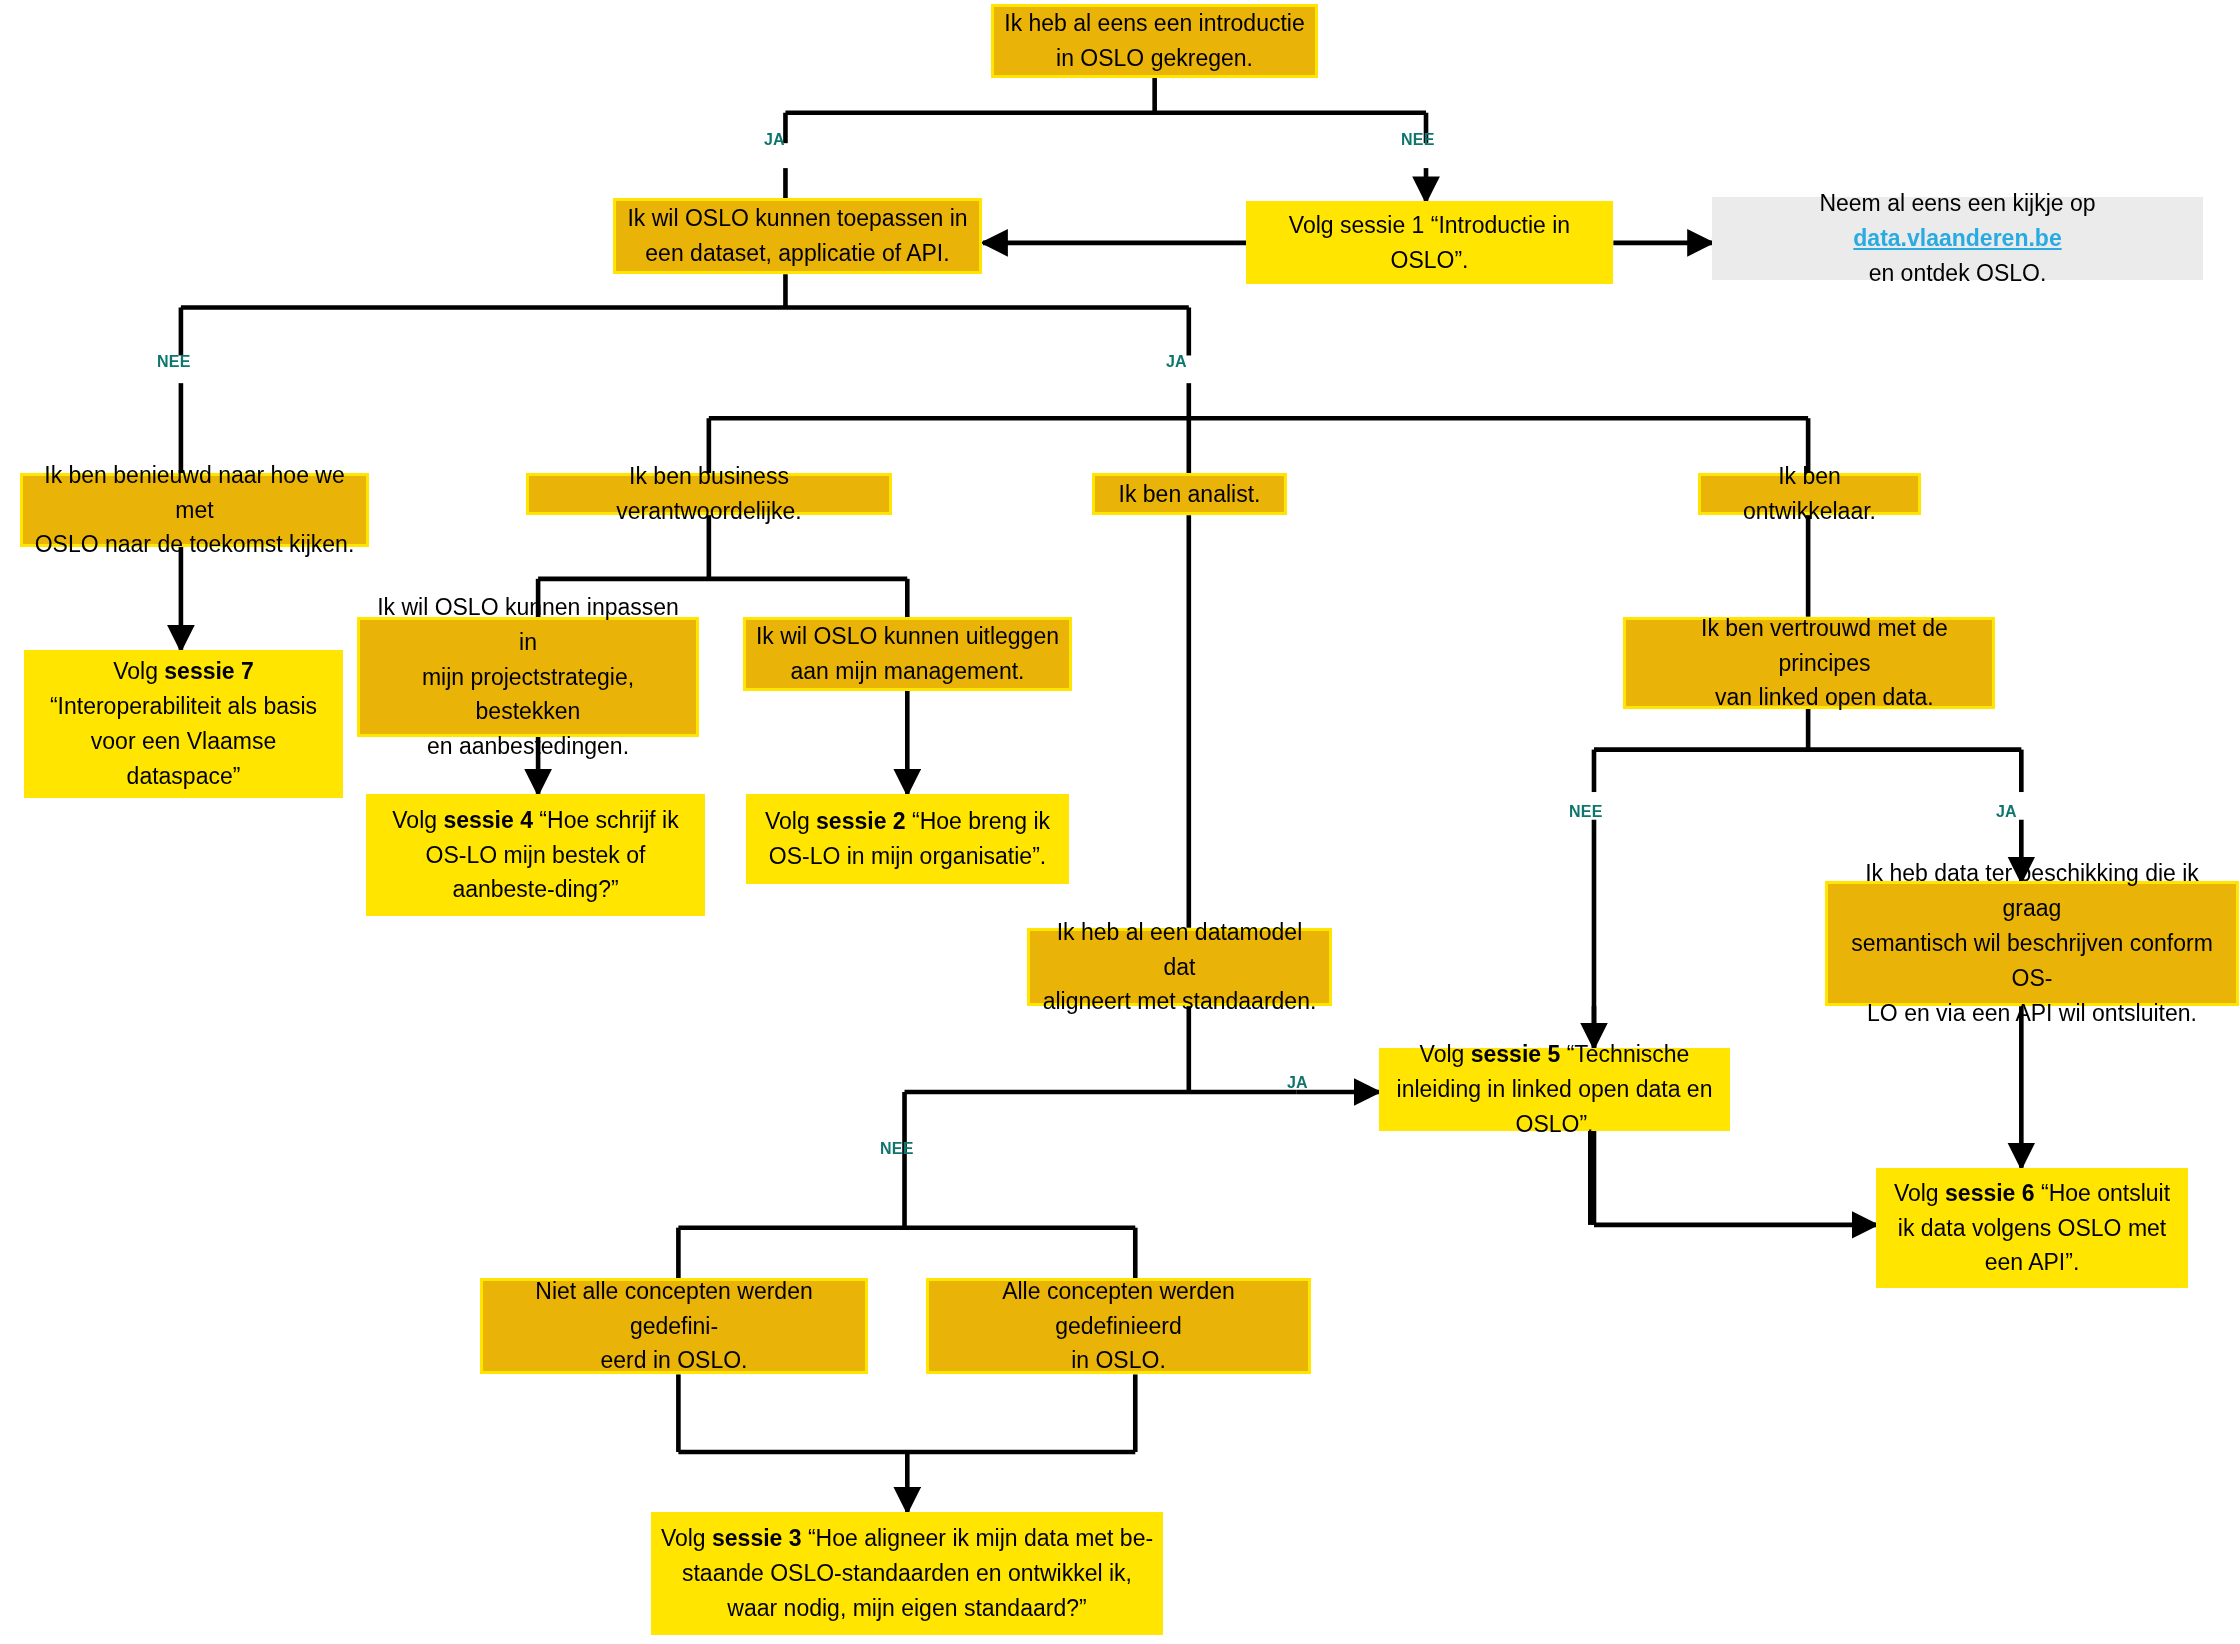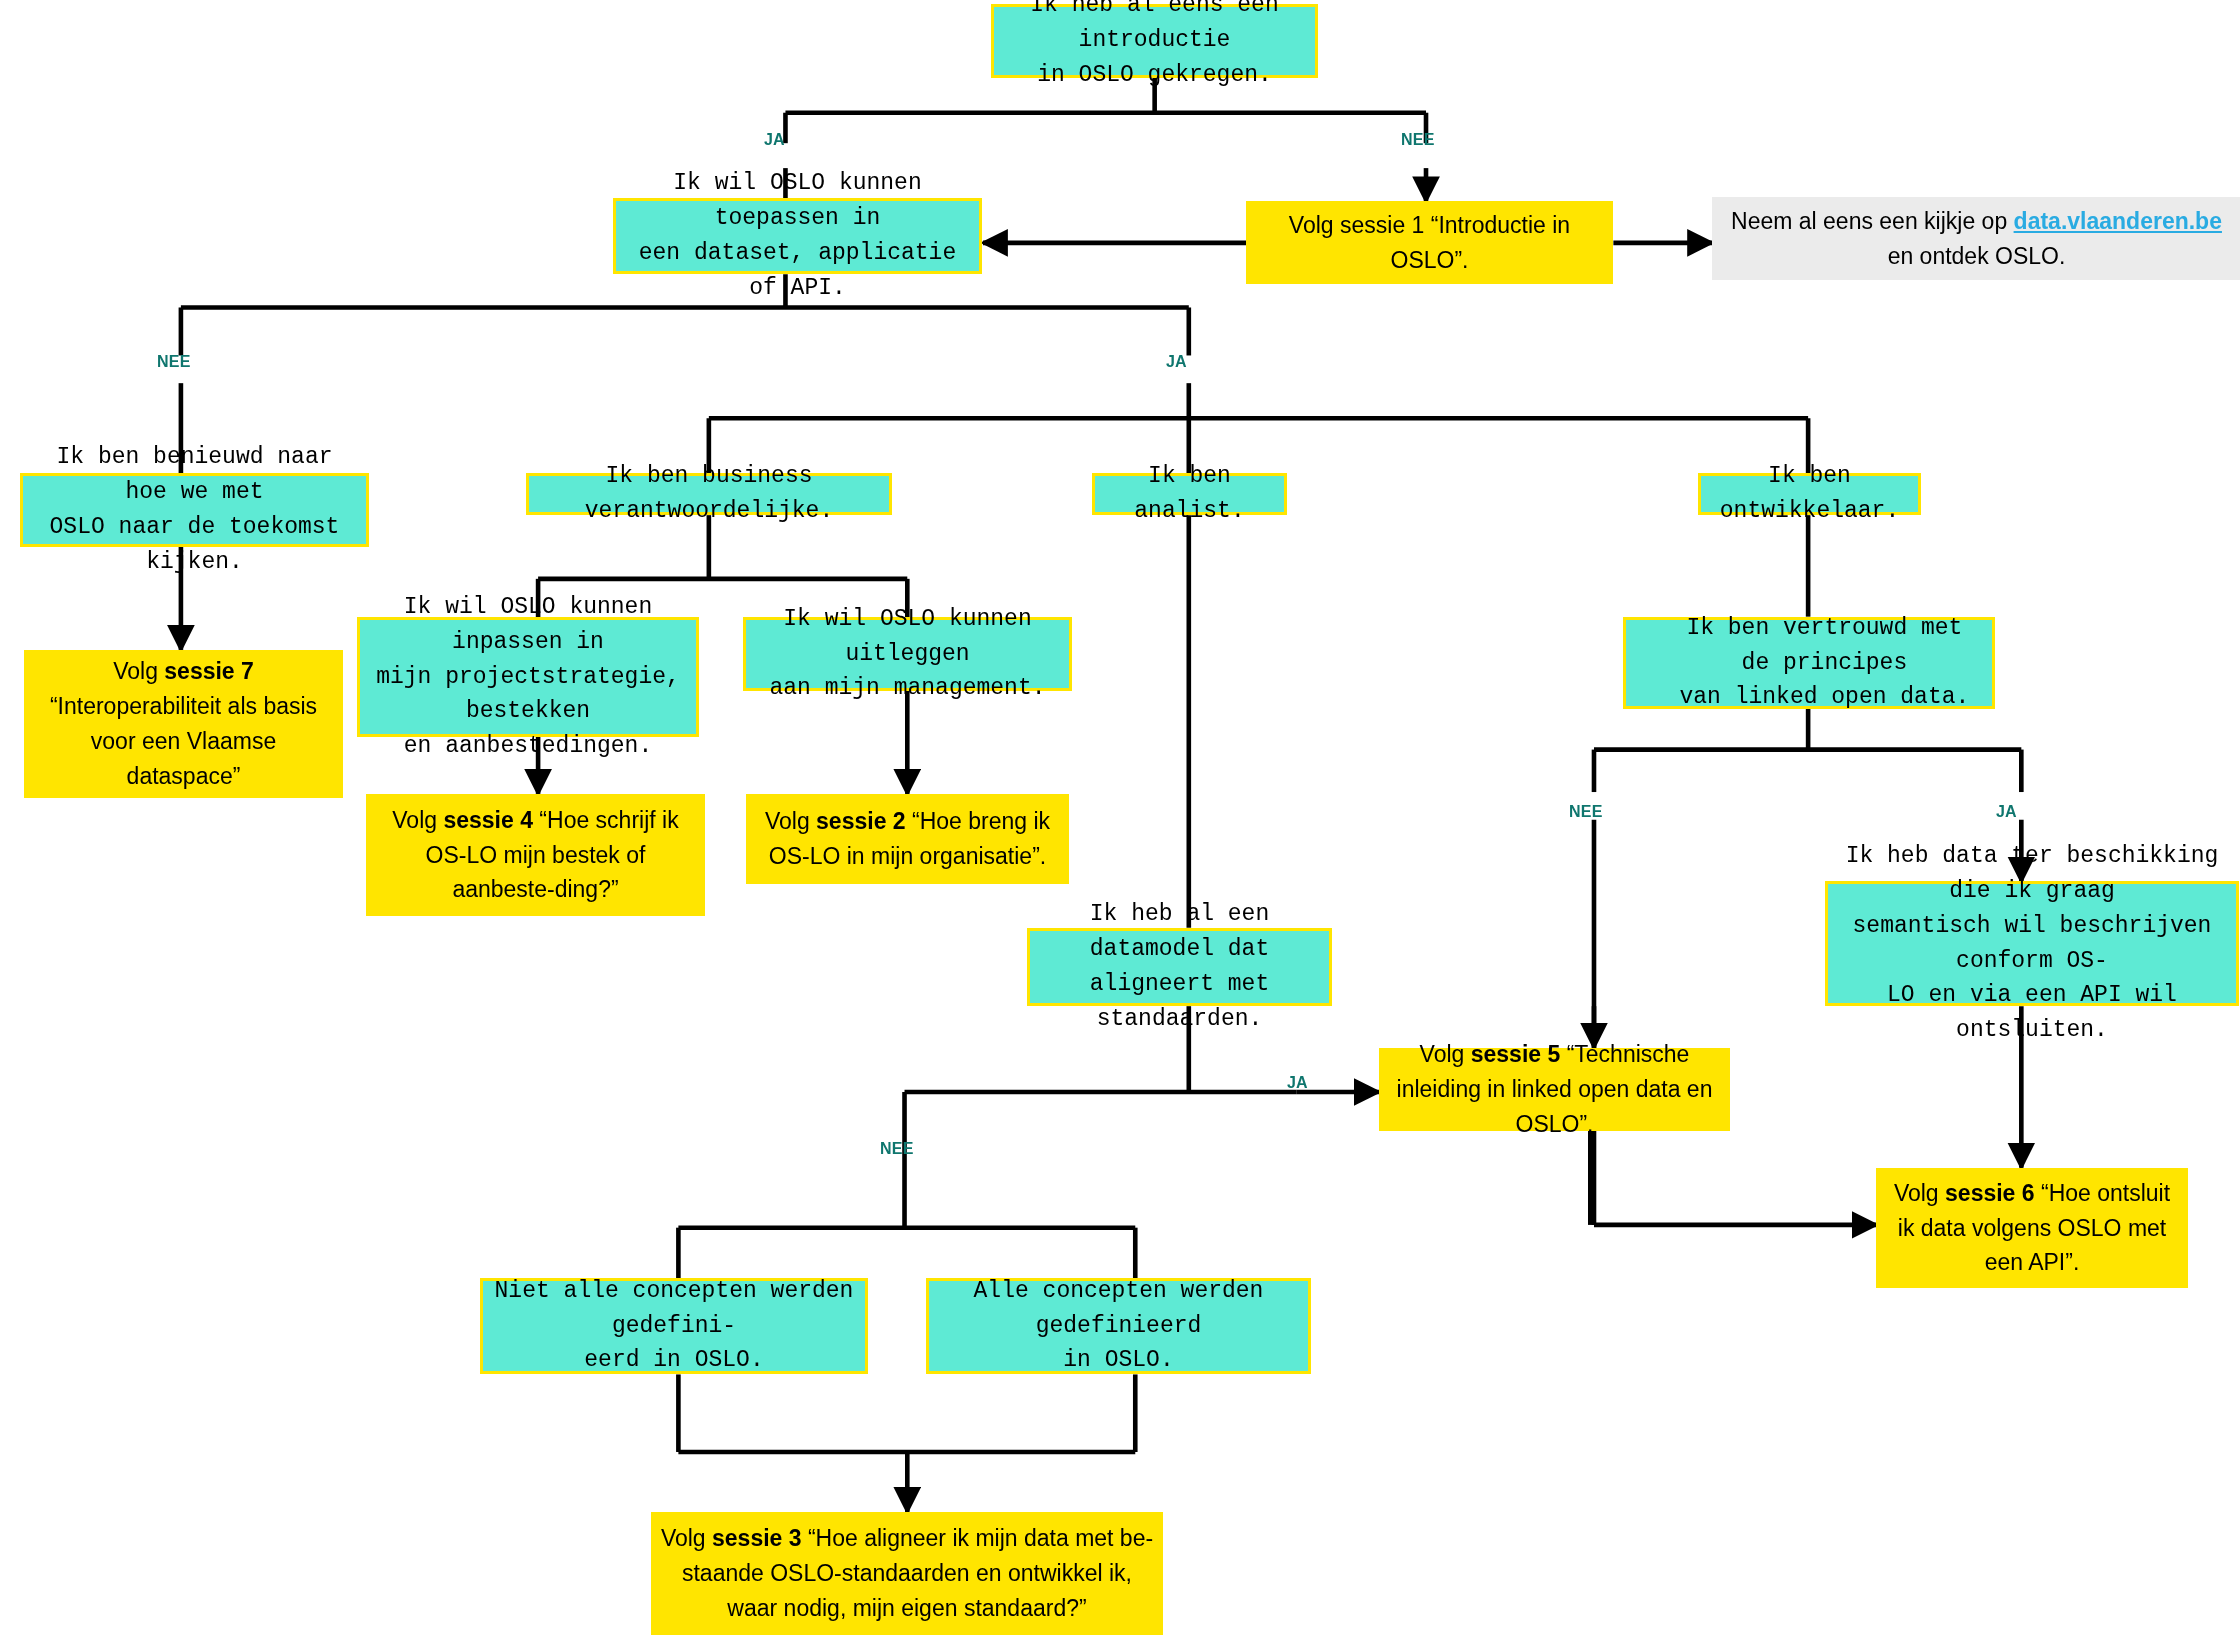--- a/index.html
+++ b/index.html
@@ -32,23 +32,22 @@
     align-items: center;
     justify-content: center;
     text-align: center;
     line-height: 1.52;
     color: #000000;
     font-size: 23px;
     padding: 5.5px 9.2px;
   }
   .node-inner { width: 100%; }
   .n-gray {
-    background: #5eead4;
+    background: #eab308;
     border: 3.7px solid #ffe500;
-    font-family: Liberation Mono, monospace;
   }
   .n-gray-plain {
     background: #ebebeb;
     border: none;
   }
   .n-yellow {
     background: #ffe500;
     border: none;
   }
   .lbl {
@@ -167,21 +166,21 @@
     <div class="node-inner">
       <div>Ik wil OSLO kunnen toepassen in</div>
       <div>een dataset, applicatie of API.</div>
     </div>
   </div>
 
   <div class="node n-yellow" style="left:1246px; top:201px; width:367px; height:83px;">
     <div class="node-inner">Volg sessie 1  “Introductie in OSLO”.</div>
   </div>
 
-  <div class="node n-gray-plain" style="left:1712px; top:197px; width:529px; height:83px;">
+  <div class="node n-gray-plain" style="left:1712px; top:197px; width:491px; height:83px;">
     <div class="node-inner">
       <div>
         <span>Neem al eens een kijkje op </span><span class="link">data.vlaanderen.be</span>
       </div>
       <div>en ontdek OSLO.</div>
     </div>
   </div>
 
   <div class="lbl" style="left:157px; top:353px;">NEE</div>
   <div class="lbl" style="left:1166px; top:353px;">JA</div>

